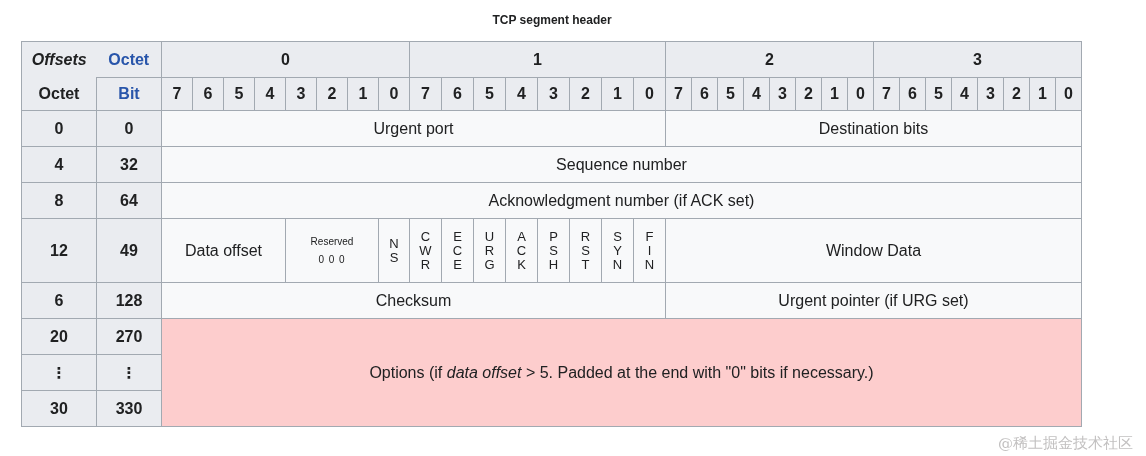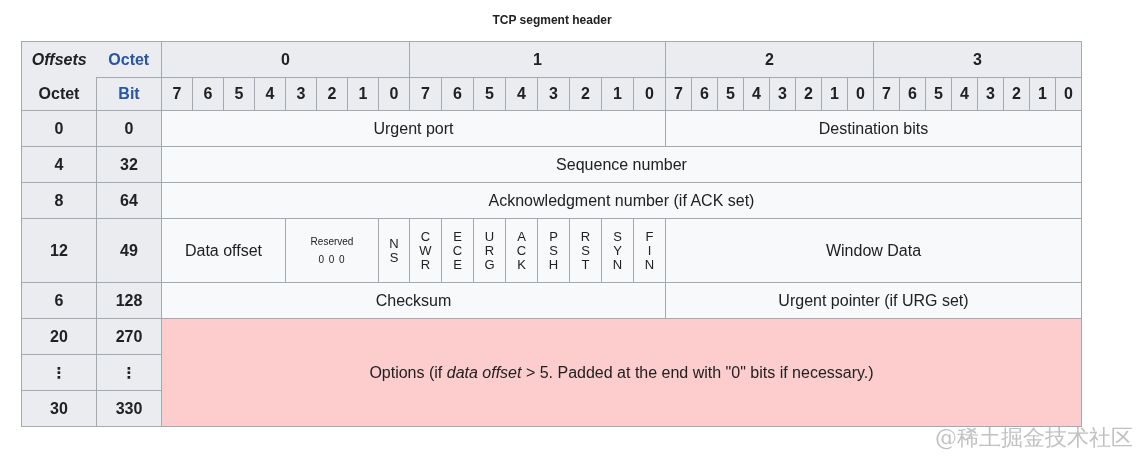--- a/index.html
+++ b/index.html
@@ -48,21 +48,21 @@
   .octet-left{border-top:none;}
   .link{color:var(--link);}
   td.flag{font-size:13px;line-height:13px;padding:2px 0;}
   .stack{display:inline-block;font-size:13px;line-height:14px;}
   .resv{line-height:18px;font-size:10px;}
   .resv .bits{font-weight:normal;letter-spacing:1px;}
   td.options{background:var(--options-bg);}
   .dots{font-size:15px;}
   .watermark{
     position:absolute;right:13px;bottom:3px;
-    font-size:22px;color:var(--watermark);
+    font-size:15px;color:var(--watermark);
     font-family:"DejaVu Serif","Liberation Serif",serif;
   }
 </style>
 </head>
 <body>
 
 <div class="canvas">
   <div class="page-title">TCP segment header</div>
 
   <table class="tcp">

